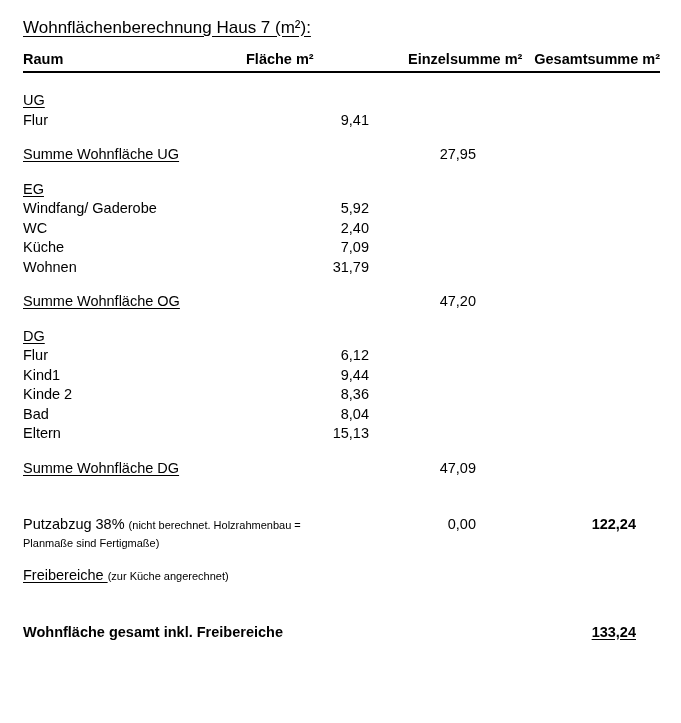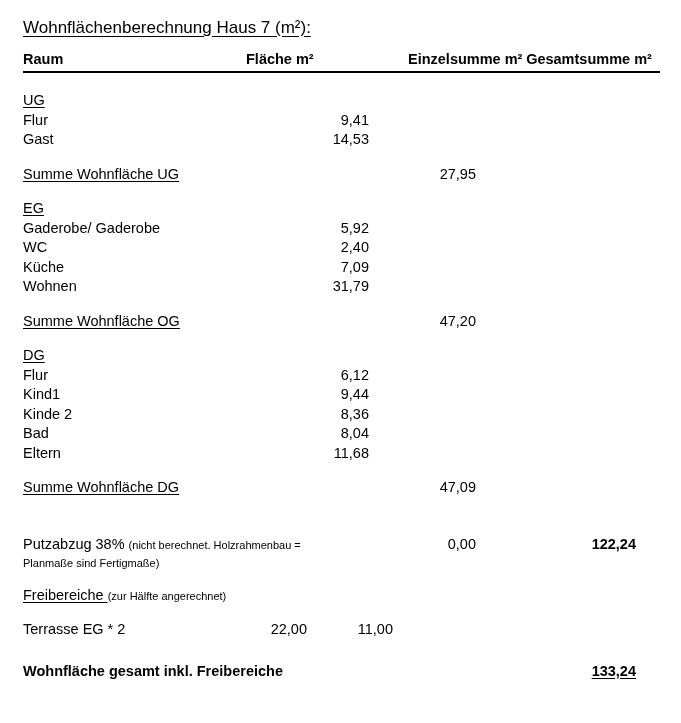--- a/index.html
+++ b/index.html
@@ -52,21 +52,21 @@
     font-weight: bold;
     font-size: 14.5px;
     text-align: left;
     padding: 0 0 4px 0;
     vertical-align: bottom;
     white-space: nowrap;
     margin-top: 48px;
   }
   thead th.h-area   { text-align: left; padding-left: 0; }
   thead th.h-single { text-align: left; }
-  thead th.h-total  { text-align: center; }
+  thead th.h-total  { text-align: right; }
   thead tr.rule-row td {
     padding: 0;
     height: 3px;
     border-top: 2.2px solid #000;
   }
 
   tbody td {
     padding: 0;
     vertical-align: top;
     font-size: 14.5px;
@@ -149,45 +149,39 @@
       <tr>
         <td class="room"><span class="grp-label">UG</span></td>
         <td colspan="4"></td>
       </tr>
       <tr>
         <td class="room">Flur</td>
         <td class="area-val" colspan="2">9,41</td>
         <td></td>
           <td></td>
       </tr>
-      <tr>
-        <td class="room">Gast</td>
-        <td class="area-val" colspan="2">14,53</td>
-        <td></td>
-          <td></td>
-      </tr>
       <tr class="spacer-md">
           <td colspan="5"></td>
         </tr>
       <tr>
         <td class="room"><span class="sum-label">Summe Wohnfläche UG</span></td>
         <td colspan="2"></td>
         <td class="single-val">27,95</td>
         <td></td>
       </tr>
 
       <tr class="spacer-md">
           <td colspan="5"></td>
         </tr>
       <tr>
         <td class="room"><span class="grp-label">EG</span></td>
         <td colspan="4"></td>
       </tr>
       <tr>
-        <td class="room">Gaderobe/ Gaderobe</td>
+        <td class="room">Windfang/ Gaderobe</td>
         <td class="area-val" colspan="2">5,92</td>
         <td></td>
           <td></td>
       </tr>
       <tr>
         <td class="room">WC</td>
         <td class="area-val" colspan="2">2,40</td>
         <td></td>
           <td></td>
       </tr>
@@ -239,21 +233,21 @@
           <td></td>
       </tr>
       <tr>
         <td class="room">Bad</td>
         <td class="area-val" colspan="2">8,04</td>
         <td></td>
           <td></td>
       </tr>
       <tr>
         <td class="room">Eltern</td>
-        <td class="area-val" colspan="2">11,68</td>
+        <td class="area-val" colspan="2">15,13</td>
         <td></td>
           <td></td>
       </tr>
       <tr class="spacer-md">
           <td colspan="5"></td>
         </tr>
       <tr>
         <td class="room"><span class="sum-label">Summe Wohnfläche DG</span></td>
         <td colspan="2"></td>
         <td class="single-val">47,09</td>
@@ -271,34 +265,27 @@
         <td class="room room-note" colspan="2"><span>Putzabzug 38%</span> <span class="note">(nicht berechnet. Holzrahmenbau = Planmaße sind Fertigmaße)</span></td>
         <td></td>
         <td class="single-val">0,00</td>
         <td class="total-val bold">122,24</td>
       </tr>
 
       <tr class="spacer-md">
           <td colspan="5"></td>
         </tr>
       <tr>
-        <td class="room" colspan="3"><span class="free-head">Freibereiche </span><span class="note">(zur Hälfte angerechnet)</span></td>
-        <td></td>
-          <td></td>
-      </tr>
-      <tr class="spacer-md">
-          <td colspan="5"></td>
-        </tr>
-      <tr>
-        <td class="room">Terrasse EG * 2</td>
-        <td class="area-val">22,00</td>
-        <td class="mid-val">11,00</td>
-        <td></td>
-          <td></td>
-      </tr>
+        <td class="room" colspan="3"><span class="free-head">Freibereiche </span><span class="note">(zur Küche angerechnet)</span></td>
+        <td></td>
+          <td></td>
+      </tr>
+      <tr class="spacer-md">
+          <td colspan="5"></td>
+        </tr>
 
       <tr class="spacer-lg">
           <td colspan="5"></td>
         </tr>
       <tr>
         <td class="room bold" colspan="3">Wohnfläche gesamt inkl. Freibereiche</td>
         <td></td>
         <td class="total-val bold"><span class="uline-num">133,24</span></td>
       </tr>
 

